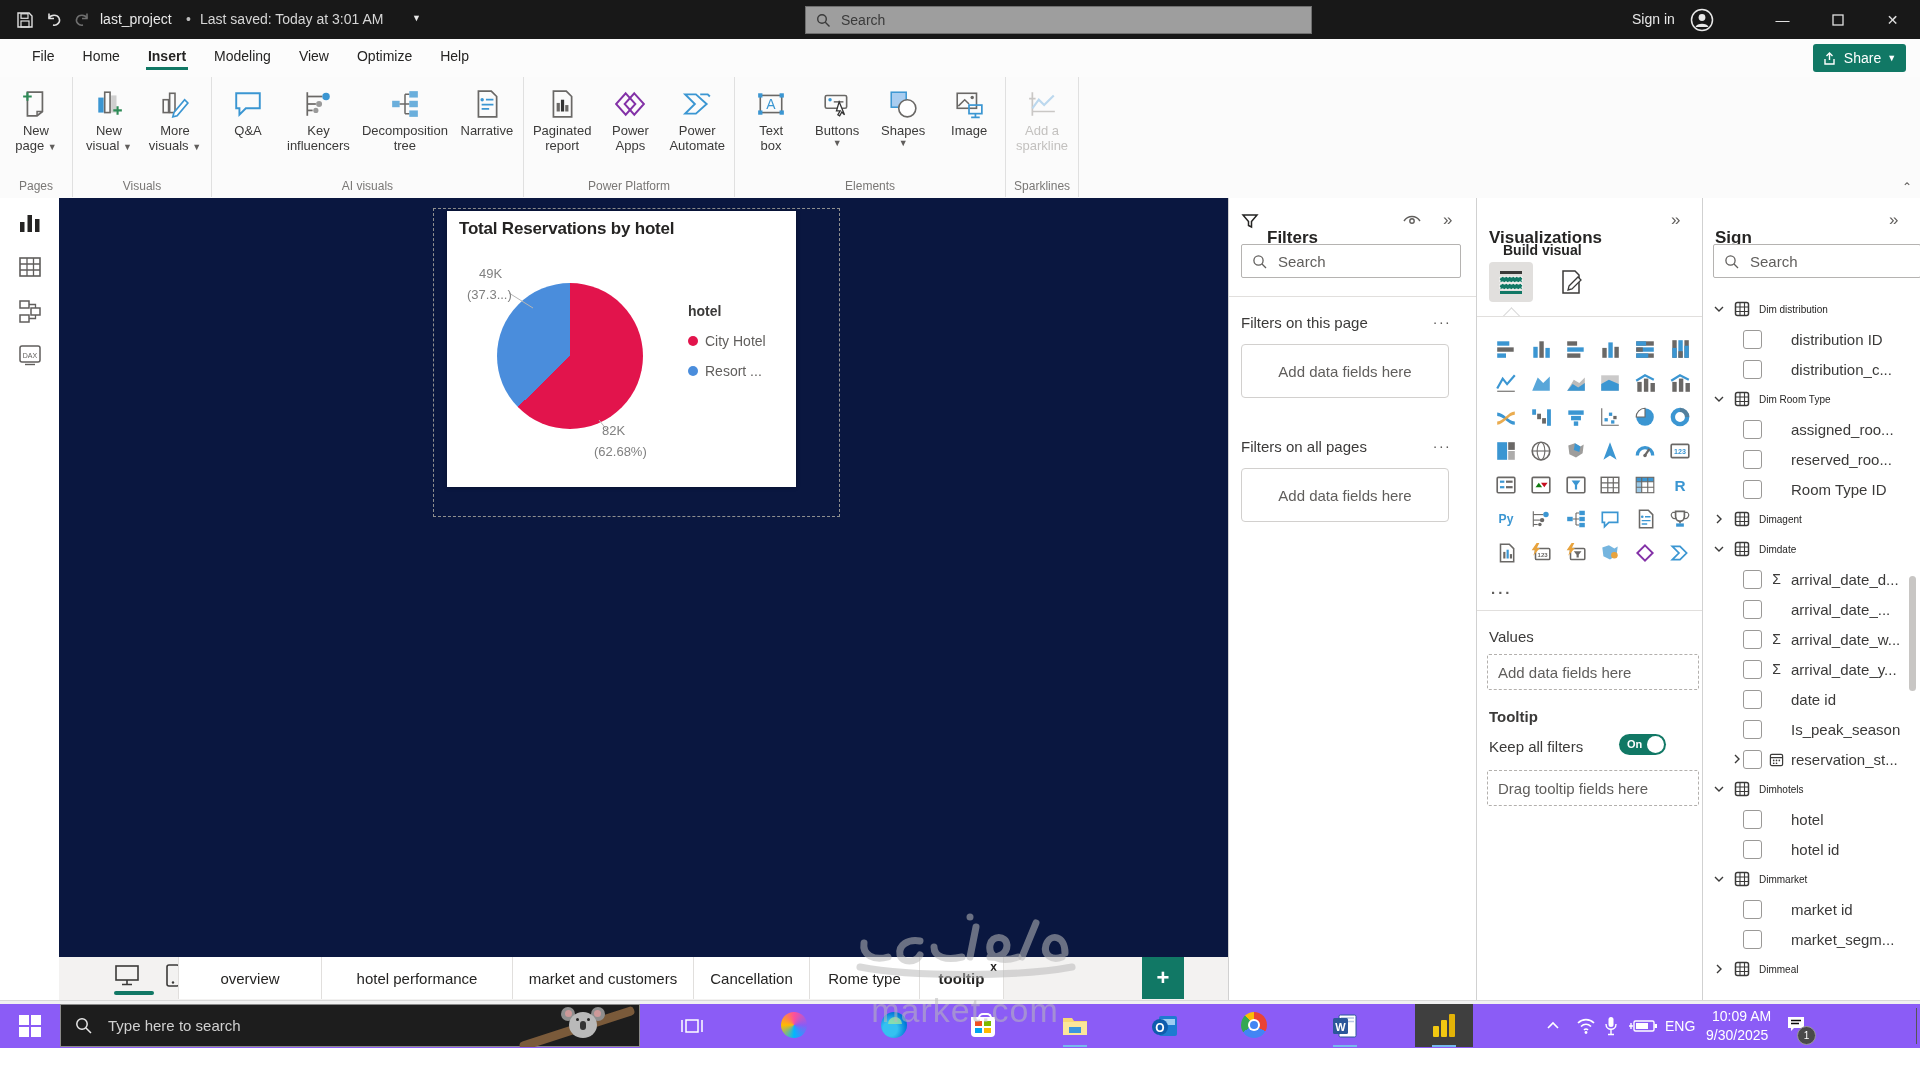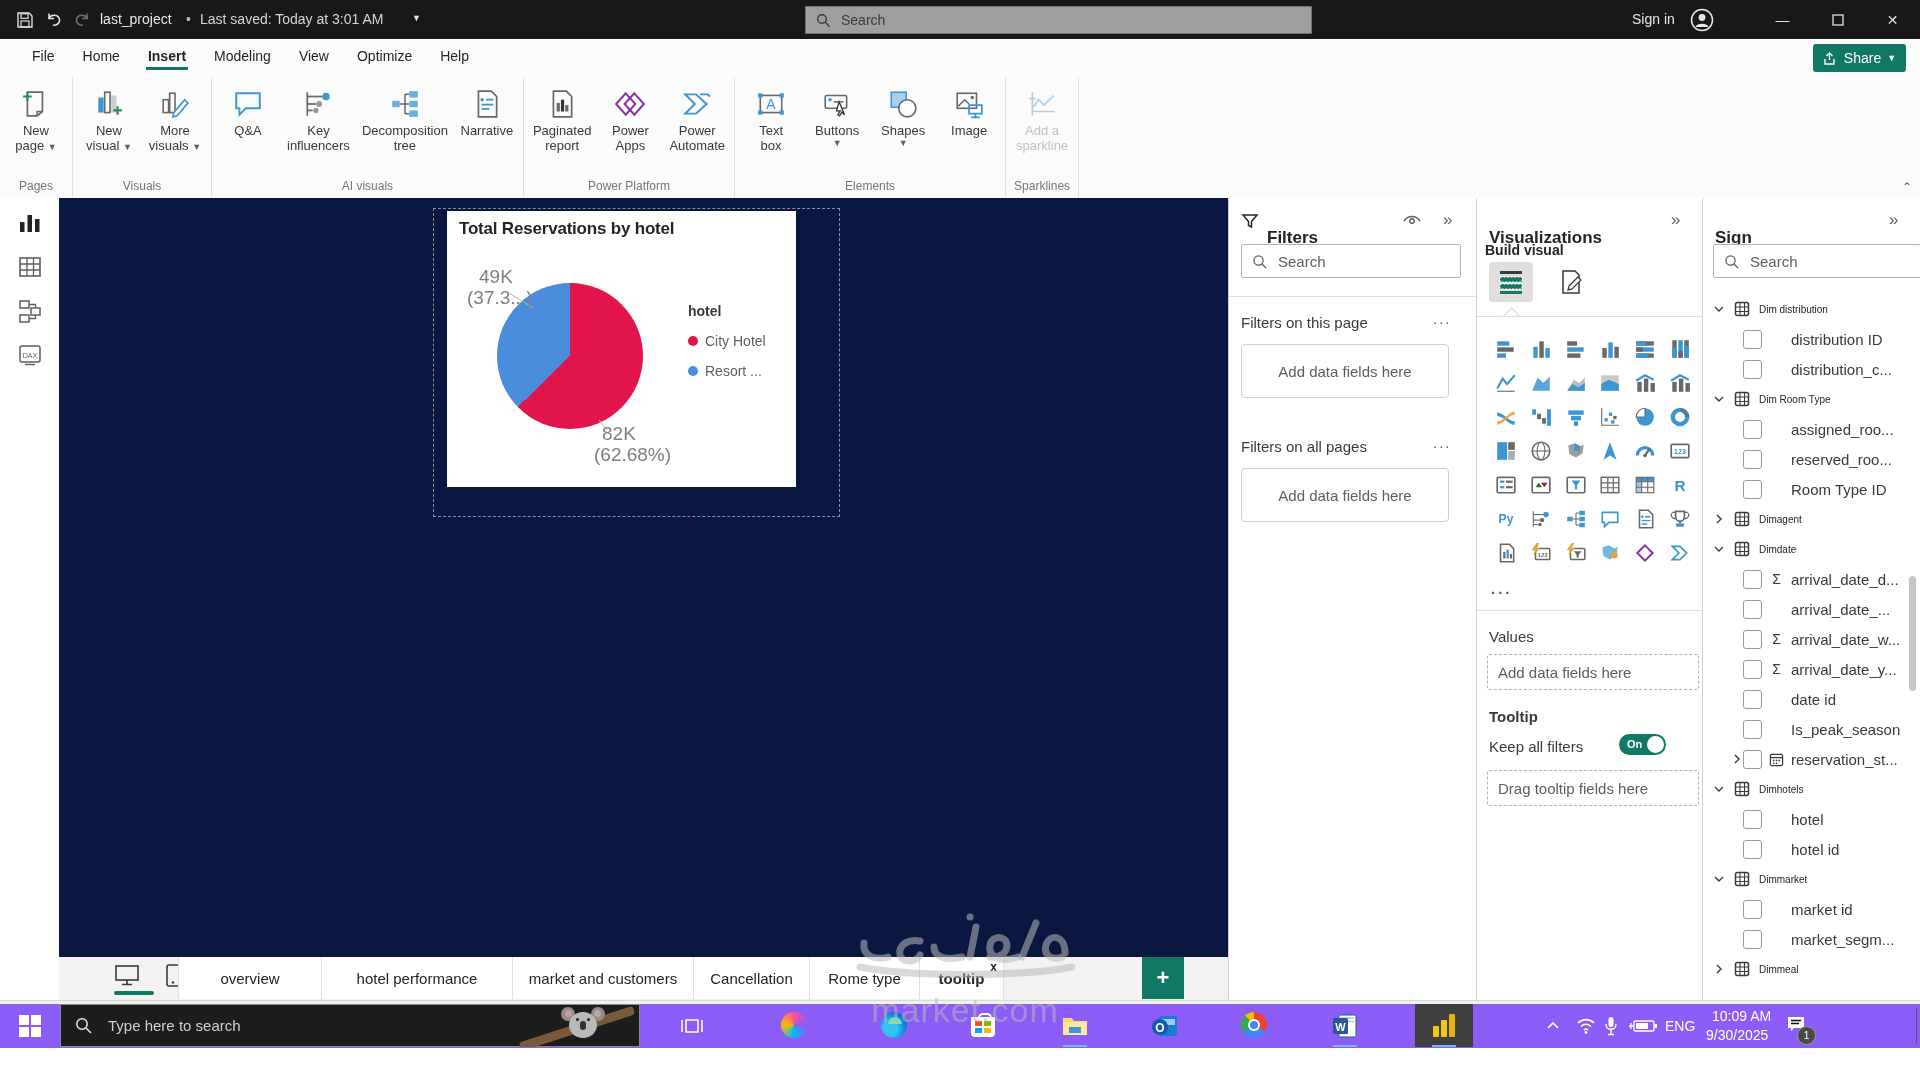--- a/index.html
+++ b/index.html
@@ -45,21 +45,21 @@
   
   .rail{position:absolute;left:0;top:198px;width:59px;height:802px;background:#fff;border-right:1px solid #e6e6e6;}
   .rail-ic{position:absolute;left:17px;width:26px;height:26px;cursor:pointer;}
 
   
   .canvas{position:absolute;left:59px;top:198px;width:1169px;height:759px;background:#0A1740;}
   .sel-rect{position:absolute;left:374px;top:10px;width:405px;height:307px;border:1px dashed #8f8f8f;}
   .visual-card{position:absolute;left:388px;top:13px;width:349px;height:276px;background:#fff;box-shadow:0 0 4px rgba(0,0,0,.35);}
   .vc-title{position:absolute;left:12px;top:8px;font-size:17px;font-weight:600;letter-spacing:-0.2px;color:#252423;}
   .pie{position:absolute;left:50px;top:72px;width:146px;height:146px;border-radius:50%;}
-  .pie-label{position:absolute;font-size:19px;color:#808080;white-space:nowrap;}
+  .pie-label{position:absolute;font-size:13px;color:#808080;white-space:nowrap;}
   .legend{position:absolute;left:241px;top:92px;}
   .legend-title{font-size:14px;font-weight:bold;color:#3b3a39;margin-bottom:14px;}
   .legend-item{display:flex;align-items:center;gap:7px;font-size:14px;color:#605e5c;margin-bottom:14px;}
   .legend-dot{width:10px;height:10px;border-radius:50%;flex:none;}
 
   
   .watermark{position:absolute;left:830px;top:905px;width:270px;text-align:center;z-index:60;pointer-events:none;
              color:rgba(185,185,185,0.55);}
   .wm-ar{height:86px;}
   .wm-en{font-size:34px;letter-spacing:1px;}
@@ -531,21 +531,21 @@
     <div class="dropbox" style="left:12px;top:146px;width:206px;height:52px">Add data fields here</div>
 
     <div class="sec-label" style="left:12px;top:240px">Filters on all pages</div>
     <div class="more-dots" style="left:204px;top:236px">...</div>
     <div class="dropbox" style="left:12px;top:270px;width:206px;height:52px">Add data fields here</div>
   </div>
 
   <div class="pane" style="left:1476px;width:226px">
     <div class="pane-h" style="left:12px">Visualizations</div>
     <div class="pane-collapse" style="left:194px">»</div>
-    <div class="abs" style="left:8px;top:44px;font-size:14px;font-weight:bold">Build visual</div>
+    <div class="abs" style="left:26px;top:44px;font-size:14px;font-weight:bold">Build visual</div>
 
     <div class="build-tab sel" style="left:12px;top:64px">
       <svg width="26" height="26" viewBox="0 0 26 26">
           <rect x="2" y="2" width="22" height="3" fill="#3b3a39"></rect>
           <rect x="2" y="8" width="22" height="5" fill="#117865" stroke="#fff" stroke-dasharray="2,1.5"></rect>
           <rect x="2" y="15" width="22" height="5" fill="#117865" stroke="#fff" stroke-dasharray="2,1.5"></rect>
           <rect x="2" y="22" width="22" height="3" fill="#117865"></rect>
         </svg>
     </div>
     <div class="build-tab" style="left:72px;top:64px">

